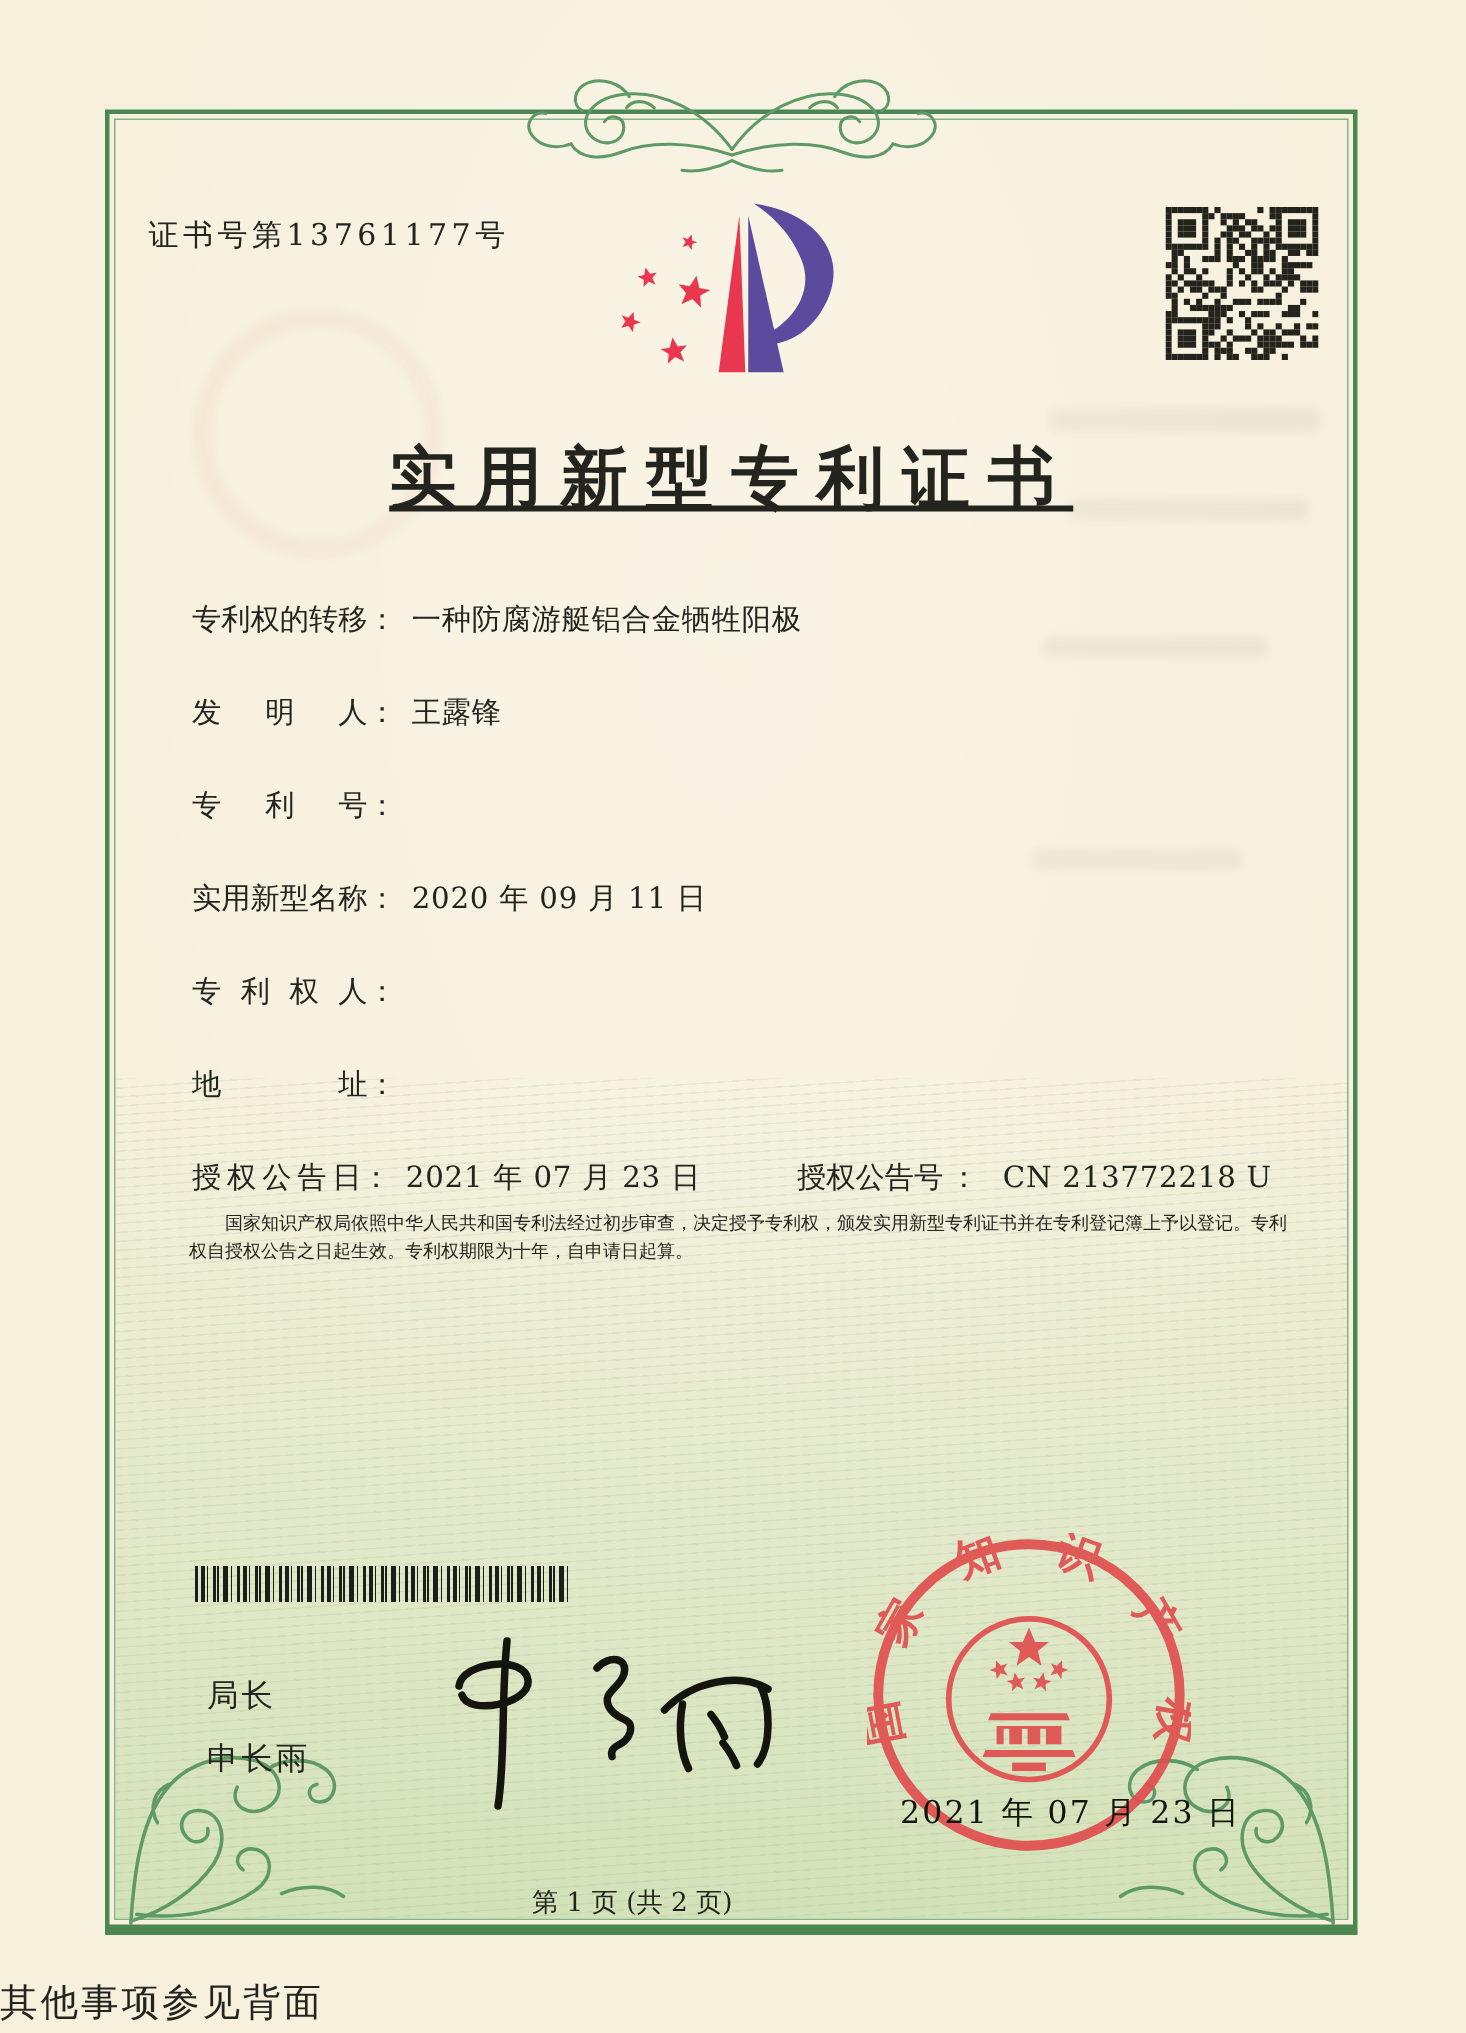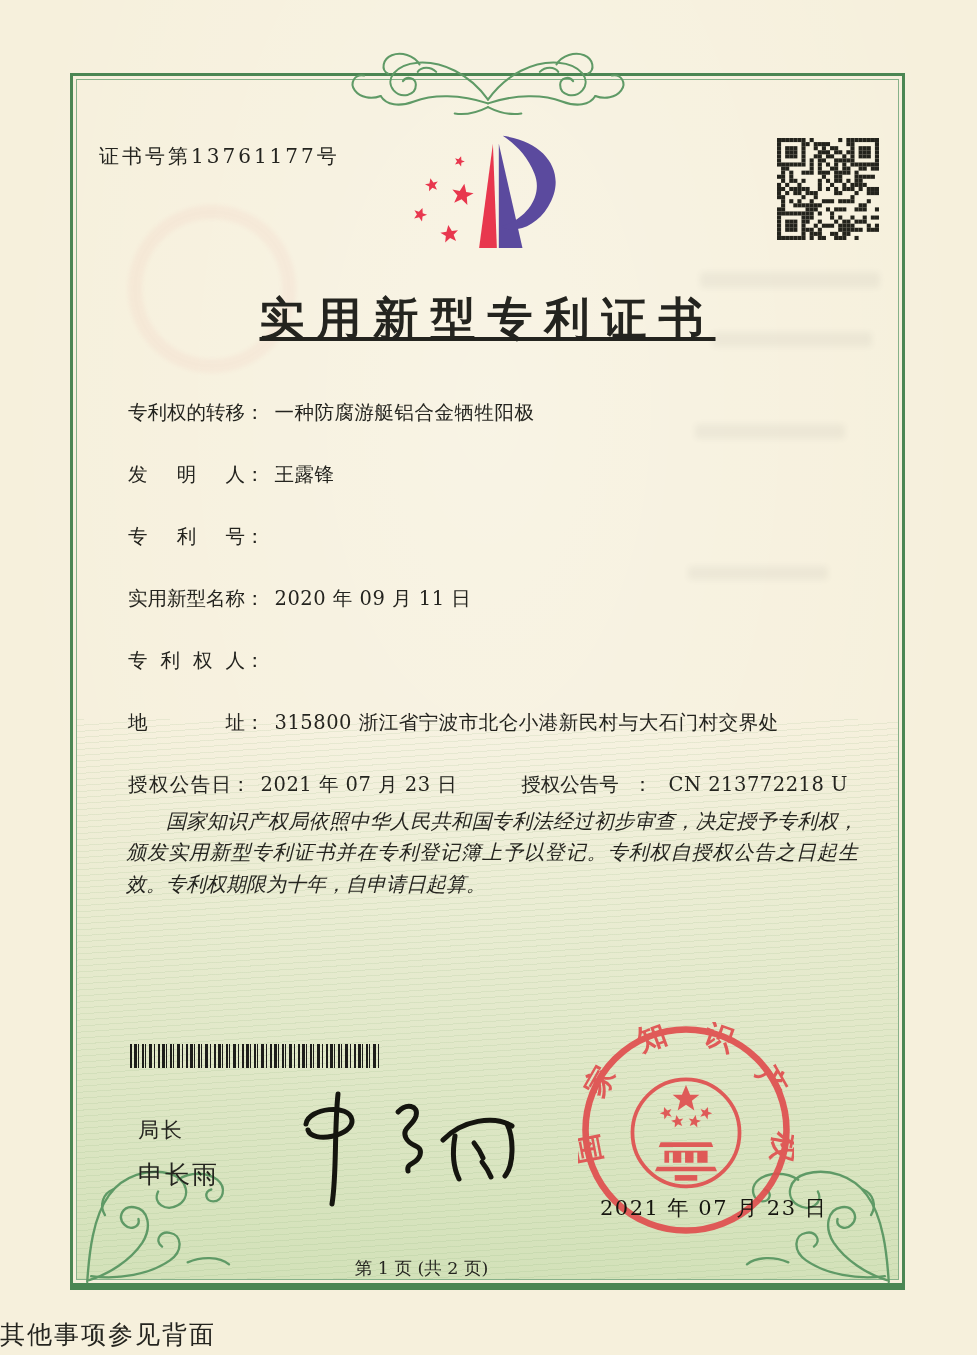--- a/index.html
+++ b/index.html
@@ -41,39 +41,39 @@
     font-size:45px;font-weight:700;letter-spacing:12px;text-decoration:underline;}
 
   
   .fields{left:128px;top:400px;width:720px;font-size:19.5px;line-height:26px;}
   .row{display:flex;margin-bottom:36px;white-space:nowrap;}
   .label{display:inline-block;width:117px;text-align:justify;text-align-last:justify;
     text-justify:inter-character;}
   .colon{display:inline-block;margin-right:10px;}
   .value{letter-spacing:.5px;}
   .pair2{margin-left:64px;}
-  .pair2 .label2{margin-right:14px;}
+  .pair2 .label2{margin-right:4px;}
 
   
-  .paras{left:126px;top:806px;width:732px;font-size:20px;line-height:1.57;
-    text-align:justify;text-justify:inter-ideograph;font-style:italic;}
+  .paras{left:126px;top:806px;width:732px;font-size:12px;line-height:1.57;
+    text-align:justify;text-justify:inter-ideograph;}
   .paras p{margin:0;text-indent:2em;}
 
   
   .barcode{left:130px;top:1044px;width:249px;height:24px;
     background:repeating-linear-gradient(90deg,
       #1d1d1a 0 2px, rgba(0,0,0,0) 2px 4px,
       #1d1d1a 4px 7px, rgba(0,0,0,0) 7px 8px,
       #1d1d1a 8px 9px,  rgba(0,0,0,0) 9px 12px,
       #1d1d1a 12px 14px, rgba(0,0,0,0) 14px 15px,
       #1d1d1a 15px 16px, rgba(0,0,0,0) 16px 19px,
       #1d1d1a 19px 22px, rgba(0,0,0,0) 22px 24px,
       #1d1d1a 24px 25px, rgba(0,0,0,0) 25px 28px);}
   .sig-title{left:138px;top:1116px;font-size:21px;letter-spacing:2px;}
-  .sig-name{left:138px;top:1158px;font-size:25px;letter-spacing:2px;}
+  .sig-name{left:138px;top:1158px;font-size:21px;letter-spacing:2px;}
   .signature-svg{left:278px;top:1078px;width:250px;height:135px;}
   .seal-svg{left:578px;top:1022px;width:216px;height:216px;opacity:.92;}
   .seal-date{left:600px;top:1194px;font-size:21px;letter-spacing:1.5px;color:#15150f;}
   .page-info{left:70px;top:1256px;width:703px;text-align:center;font-size:17.5px;}
   .back-note{left:0;top:1318px;width:801px;text-align:left;font-size:25px;letter-spacing:2px;}
 </style>
 </head>
 <body>
 
 <div class="abs frame">
@@ -485,21 +485,20 @@
       <span class="colon">：</span>
     <span class="value">2020 年 09 月 11 日</span>
   </div>
   <div class="row">
     <span class="label">专利权人</span>
       <span class="colon">：</span>
   </div>
   <div class="row">
     <span class="label">地址</span>
       <span class="colon">：</span>
-    <span class="value">315800 浙江省宁波市北仑小港新民村与大石门村交界处</span>
   </div>
   <div class="row">
     <span class="label">授权公告日</span>
       <span class="colon">：</span>
     <span class="value">2021 年 07 月 23 日</span>
     <span class="pair2">
       <span class="label2">授权公告号</span><span class="colon">：</span>
       <span class="value">CN 213772218 U</span>
     </span>
   </div>

